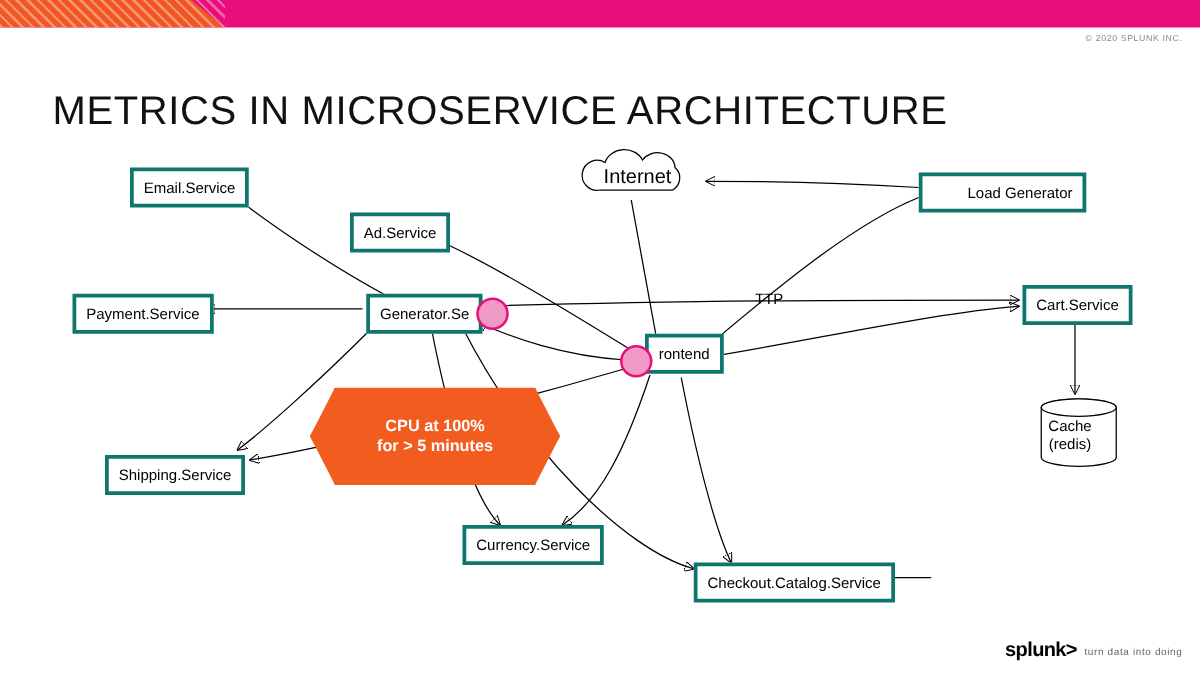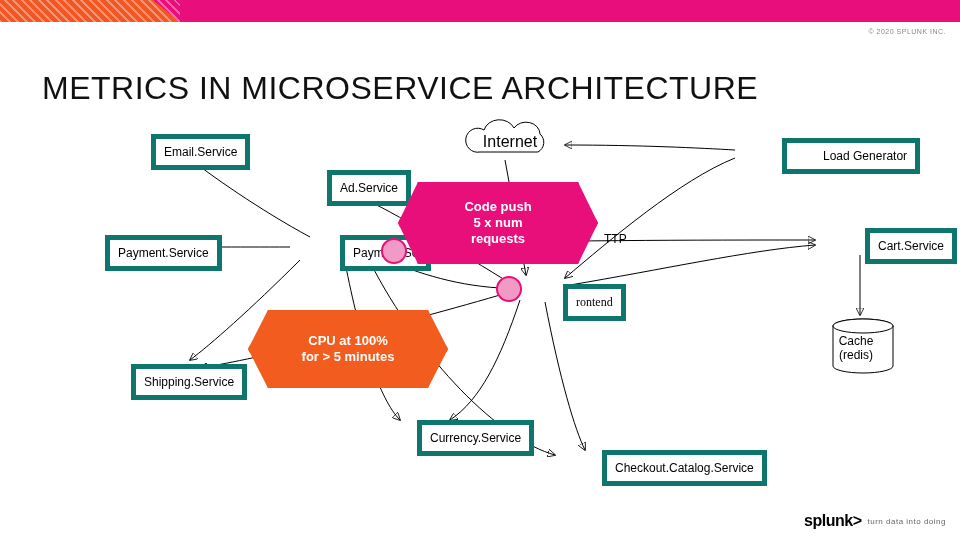--- a/index.html
+++ b/index.html
@@ -45,25 +45,24 @@
 
   
   .stage {
     position: absolute; left: 0; top: 120px;
     width: 960px; height: 380px;
   }
 
   .node {
     position: absolute;
     background: #fff;
-    border: 5px solid #0f766e;
+    border: 3px solid #0f766e;
     font-size: 12px;
     padding: 6px 8px;
     white-space: nowrap;
-    margin-left: 47px;
   }
 
   
   .cloud {
     position: absolute;
     width: 96px; height: 40px;
     font-size: 12px;
     text-align: center;
   }
   .cloud svg { overflow: visible; }
@@ -182,24 +181,24 @@
     <path d="M385,125 C550,120 700,120 815,120" marker-end="url(#ah)"></path>
 
     <line x1="860" y1="135" x2="860" y2="195" marker-end="url(#ah)"></line>
 
     <line x1="745" y1="342" x2="700" y2="342" marker-end="url(#ah)"></line>
   </svg>
 
   <div class="node" style="left:104px; top:14px;">Email.Service</div>
   <div class="node" style="left:280px; top:50px;">Ad.Service</div>
   <div class="node" style="left:58px;  top:115px;">Payment.Service</div>
-  <div class="node" style="left:293px; top:115px;">Payment.Se</div>
+  <div class="node" style="left:293px; top:115px;">Generator.Se</div>
   <div class="node" style="left:84px;  top:244px;text-align:center;">Shipping.Service</div>
   <div class="node" style="left:370px; top:300px;">Currency.Service</div>
-  <div class="node" style="left:516px; top:164px;font-family:Liberation Serif, serif;">rontend</div>
+  <div class="node" style="left:516px; top:147px;">rontend</div>
   <div class="node" style="left:735px; top:18px;padding-left:36px;">Load Generator</div>
   <div class="node" style="left:818px; top:108px;">Cart.Service</div>
   <div class="node" style="left:555px; top:330px;">Checkout.Catalog.Service</div>
 
   <div class="cloud" style="left:462px; top:2px;">
     <svg width="96" height="40">
       <path d="M18,30
                a12,12 0 1,1 4,-22
                a16,14 0 0,1 30,-2
                a14,12 0 0,1 26,6
@@ -216,28 +215,20 @@
       <ellipse cx="35" cy="8" rx="30" ry="7" fill="#fff" stroke="#000"></ellipse>
     </svg>
     <div class="cyl-label">
       <span>Cache</span><br>
       <span>(redis)</span>
     </div>
   </div>
 
   <div class="edge-label" style="left:604px; top:112px;">TTP</div>
 
-  <div class="hex pink" style="left:398px; top:62px; width:200px; height:82px;">
-    <div class="hex-shape"></div>
-    <div class="hex-text">
-      <span>Code push</span><br>
-      <span>5 x num</span><br>
-      <span>requests</span>
-    </div>
-  </div>
 
   <div class="hex orange" style="left:248px; top:190px; width:200px; height:78px;">
     <div class="hex-shape"></div>
     <div class="hex-text">
       <span>CPU at 100%</span><br>
       <span>for &gt; 5 minutes</span>
     </div>
   </div>
 
   <div class="dot" style="left:381px; top:118px;"></div>

